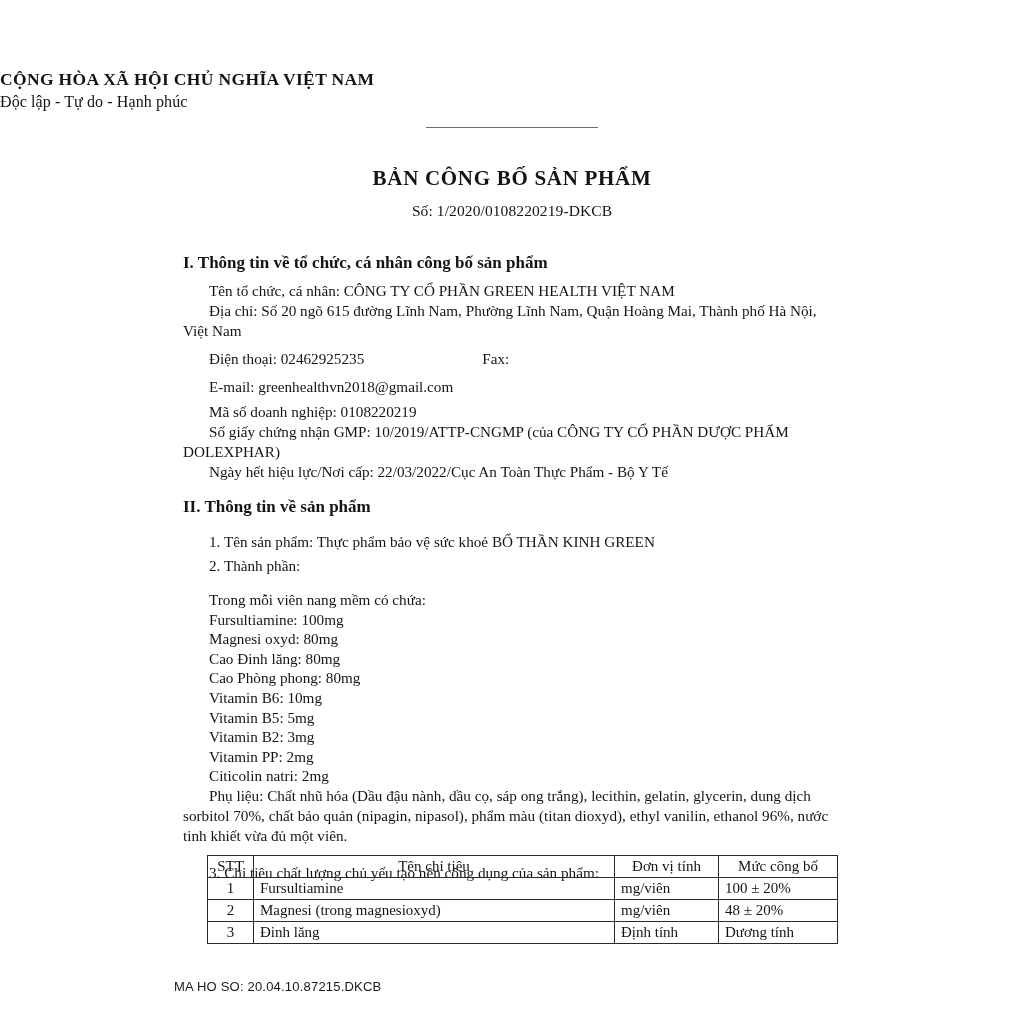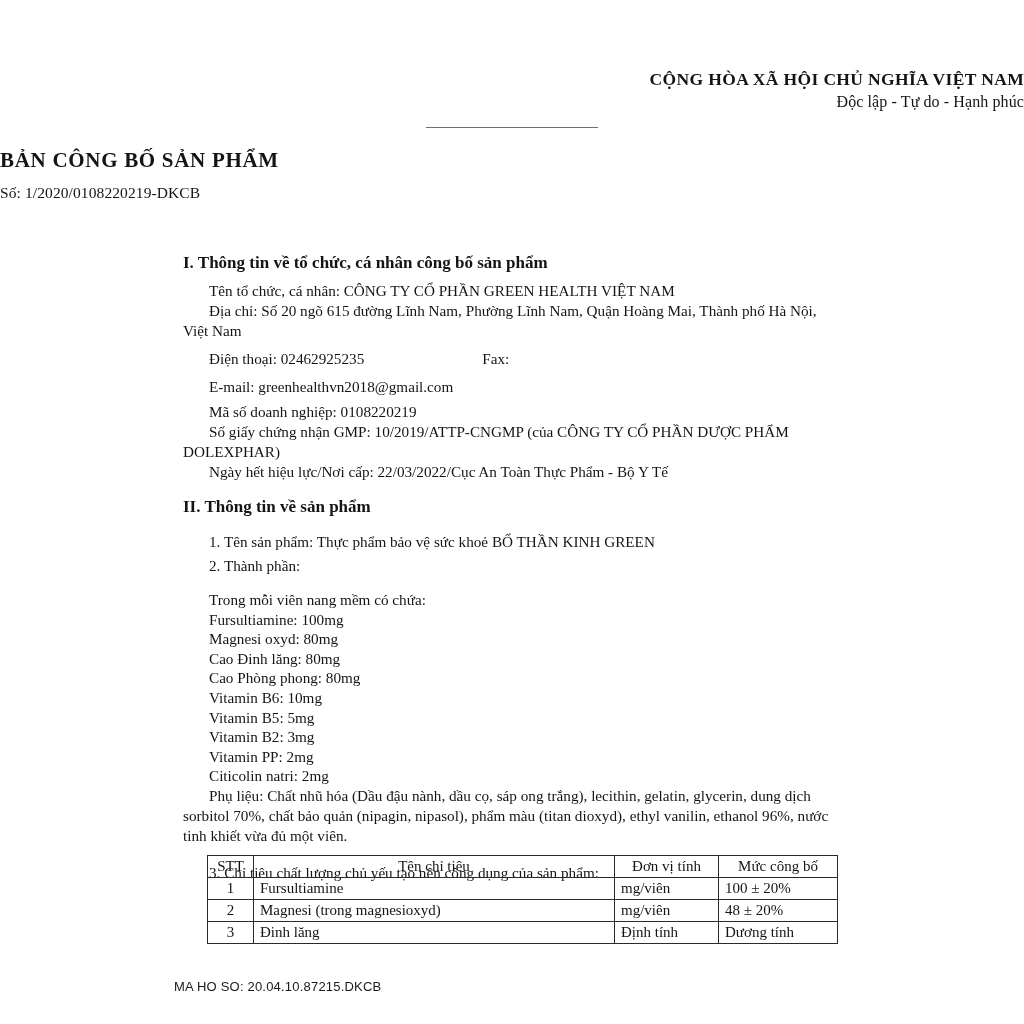--- a/index.html
+++ b/index.html
@@ -25,21 +25,21 @@
     background: #ffffff;
     overflow: hidden;
   }
 
   
   .nat-head {
     position: absolute;
     left: 0;
     top: 68px;
     width: 1024px;
-    text-align: right;
+    text-align: left;
   }
   .nat-country {
     font-size: 17.5px;
     font-weight: bold;
     letter-spacing: 0.35px;
     line-height: 1.3;
   }
   .nat-motto {
     font-size: 16px;
     line-height: 1.35;
@@ -49,22 +49,23 @@
     width: 172px;
     height: 0;
     border-top: 1.3px solid #6f6f6f;
     margin: 15px auto 0 auto;
   }
 
   
   .doc-title-wrap {
     position: absolute;
     left: 0;
-    top: 147px;
-    width: 1024px;
+    top: 165px;
+    width: 1024px;
+    text-align: center;
   }
   .doc-title {
     font-size: 21px;
     font-weight: bold;
     letter-spacing: 0.7px;
     line-height: 1.25;
   }
   .doc-number {
     font-size: 15.5px;
     margin-top: 11px;

